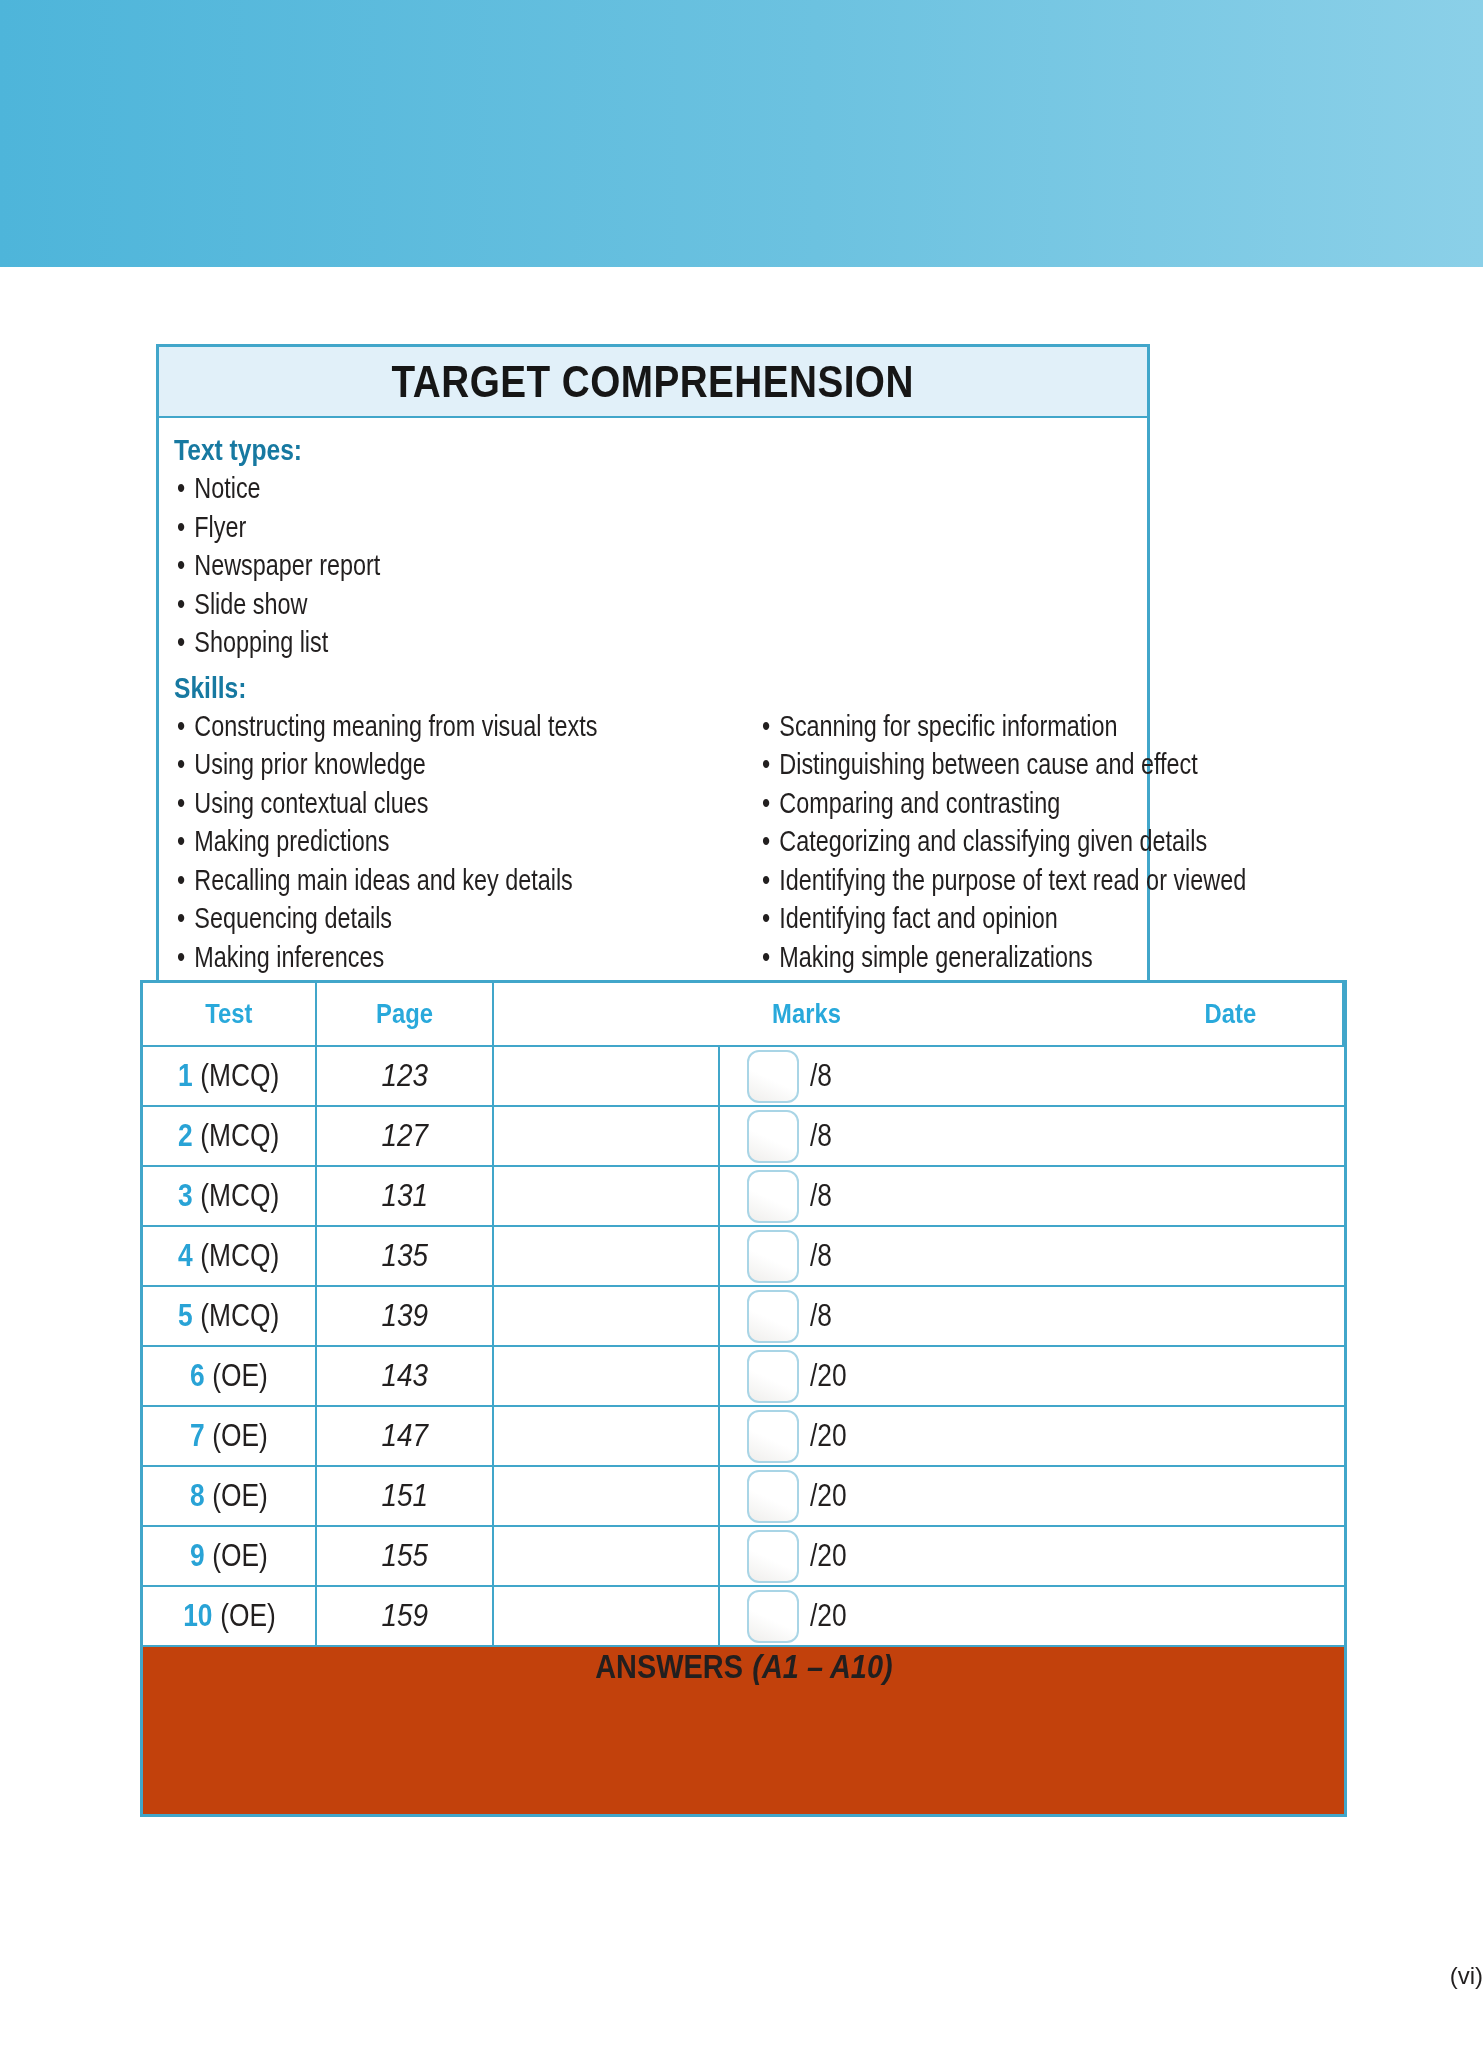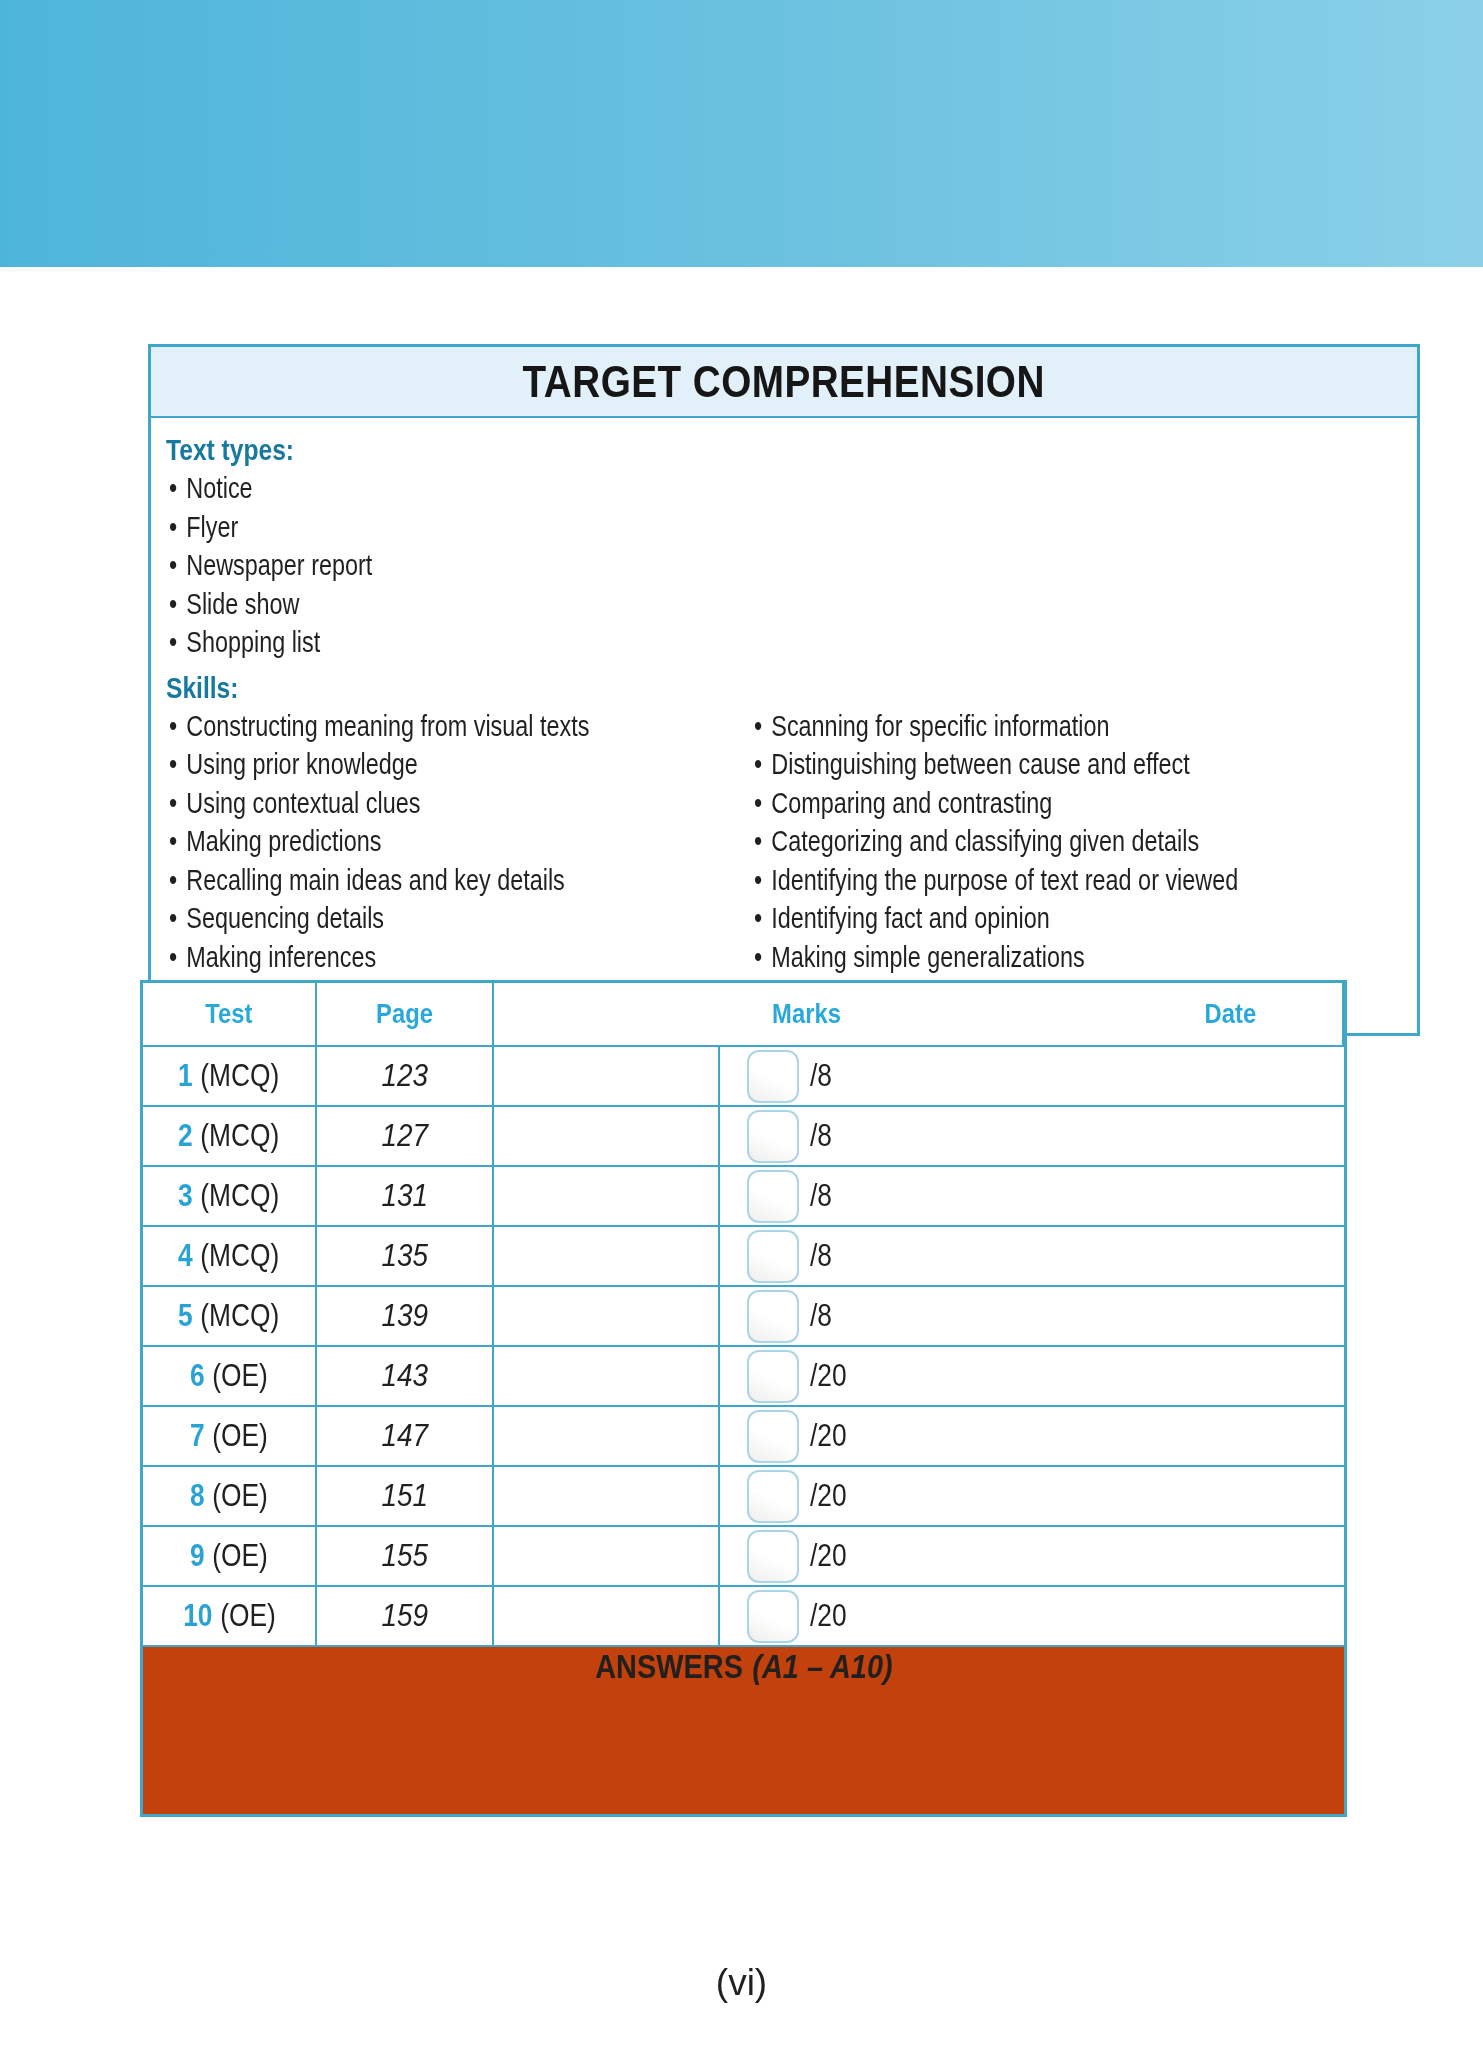--- a/index.html
+++ b/index.html
@@ -10,21 +10,21 @@
   }
 
   
   .band {
     position:absolute; left:0; top:0; width:1483px; height:267px;
     background:linear-gradient(90deg,#4eb5da 0%, #6cc2e0 55%, #8bd0e8 100%);
   }
 
   
   .upper-box {
-    position:absolute; left:148px; top:344px; width:1272px; height:692px;
+    position:absolute; left:156px; top:344px; width:994px; height:692px;
     border:3px solid #41a6ca; box-sizing:border-box; background:#fff;
   }
   .title-bar {
     height:69px; background:#e1f0f9; border-bottom:2px solid #41a6ca;
     display:flex; align-items:center; justify-content:center;
   }
   .title-text {
     font-weight:bold; font-size:44px; color:#161616; letter-spacing:0.5px;
     transform:scaleX(0.88); transform-origin:center; white-space:nowrap;
   }
@@ -84,22 +84,22 @@
     transform-origin:left center; white-space:nowrap;
   }
   .ans-wrap {
     display:flex; align-items:baseline; transform:scaleX(0.85);
     transform-origin:center; white-space:nowrap;
   }
   .ans-prefix { font-weight:bold; font-size:34px; }
   .ans-range  { font-weight:bold; font-style:italic; font-size:34px; margin-left:11px; }
 
   .page-num {
-    position:absolute; left:0; width:100%; top:1962px; text-align:center;
-    font-size:37px; color:#221f1f;
+    position:absolute; left:0; width:100%; top:1962px; text-align:right;
+    font-size:24px; color:#221f1f;
   }
 </style>
 </head>
 <body>
 
 <div class="page">
 
   <div class="band"></div>
 
   <div class="upper-box">

